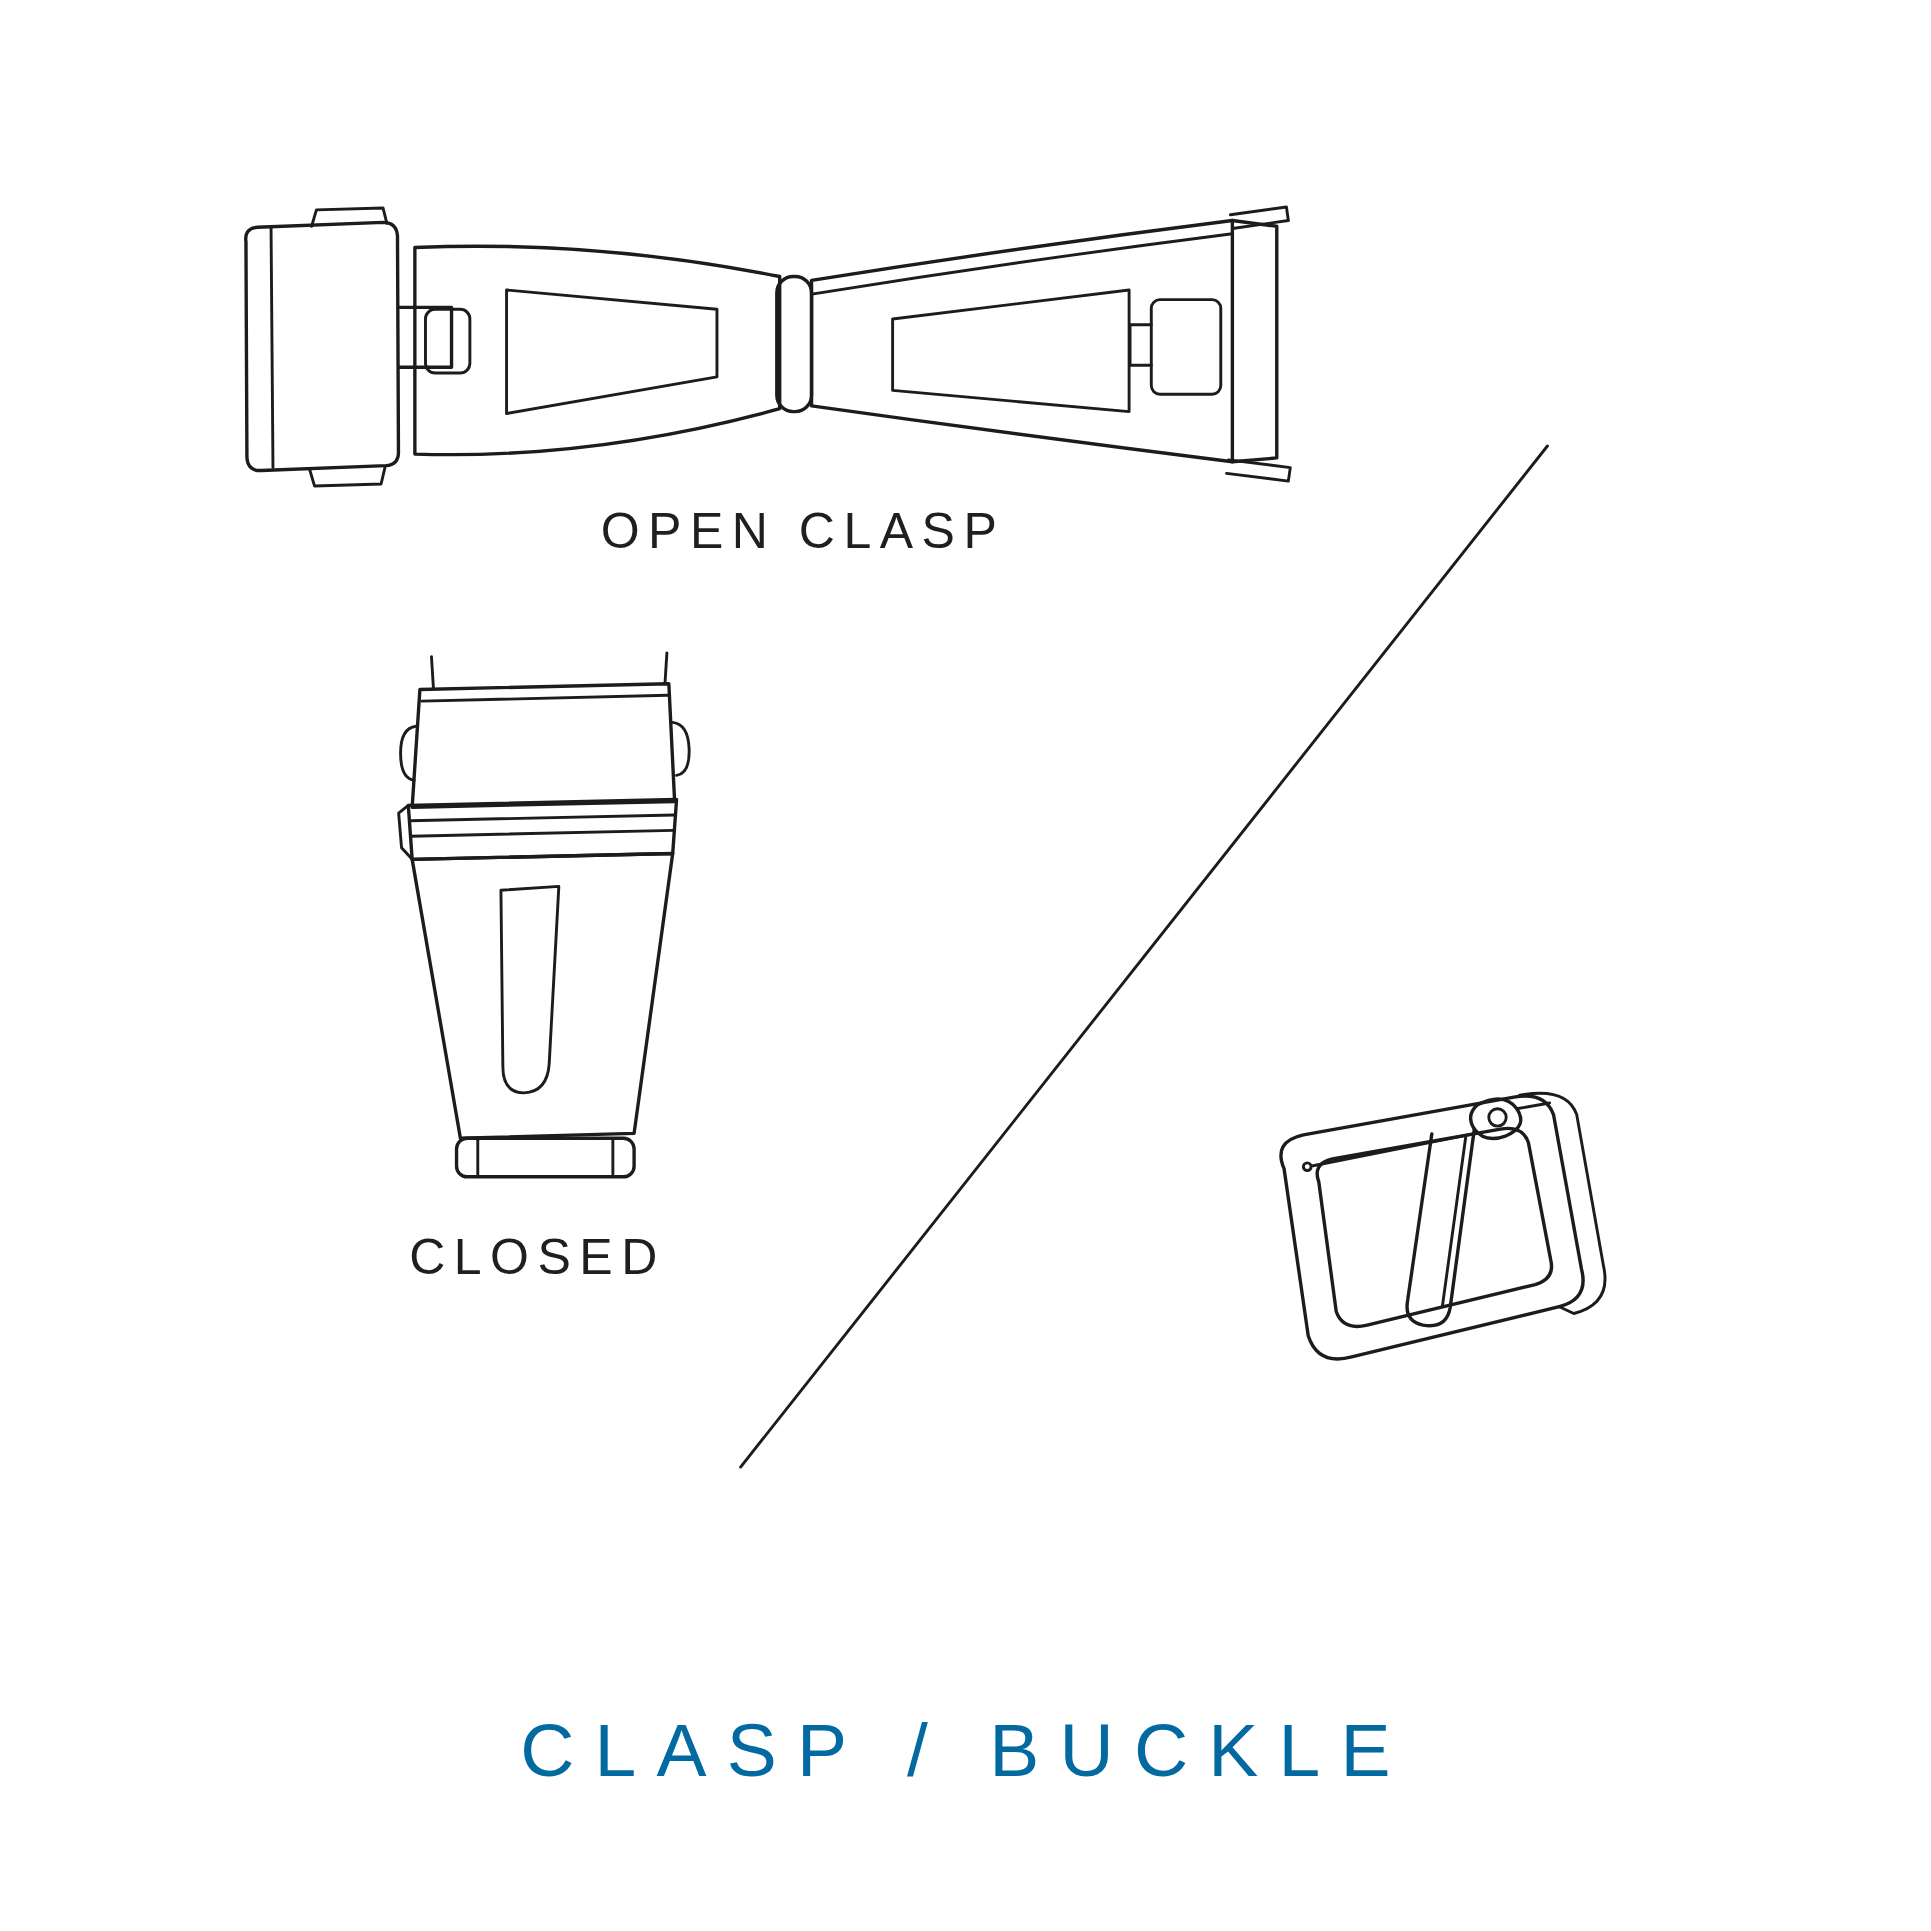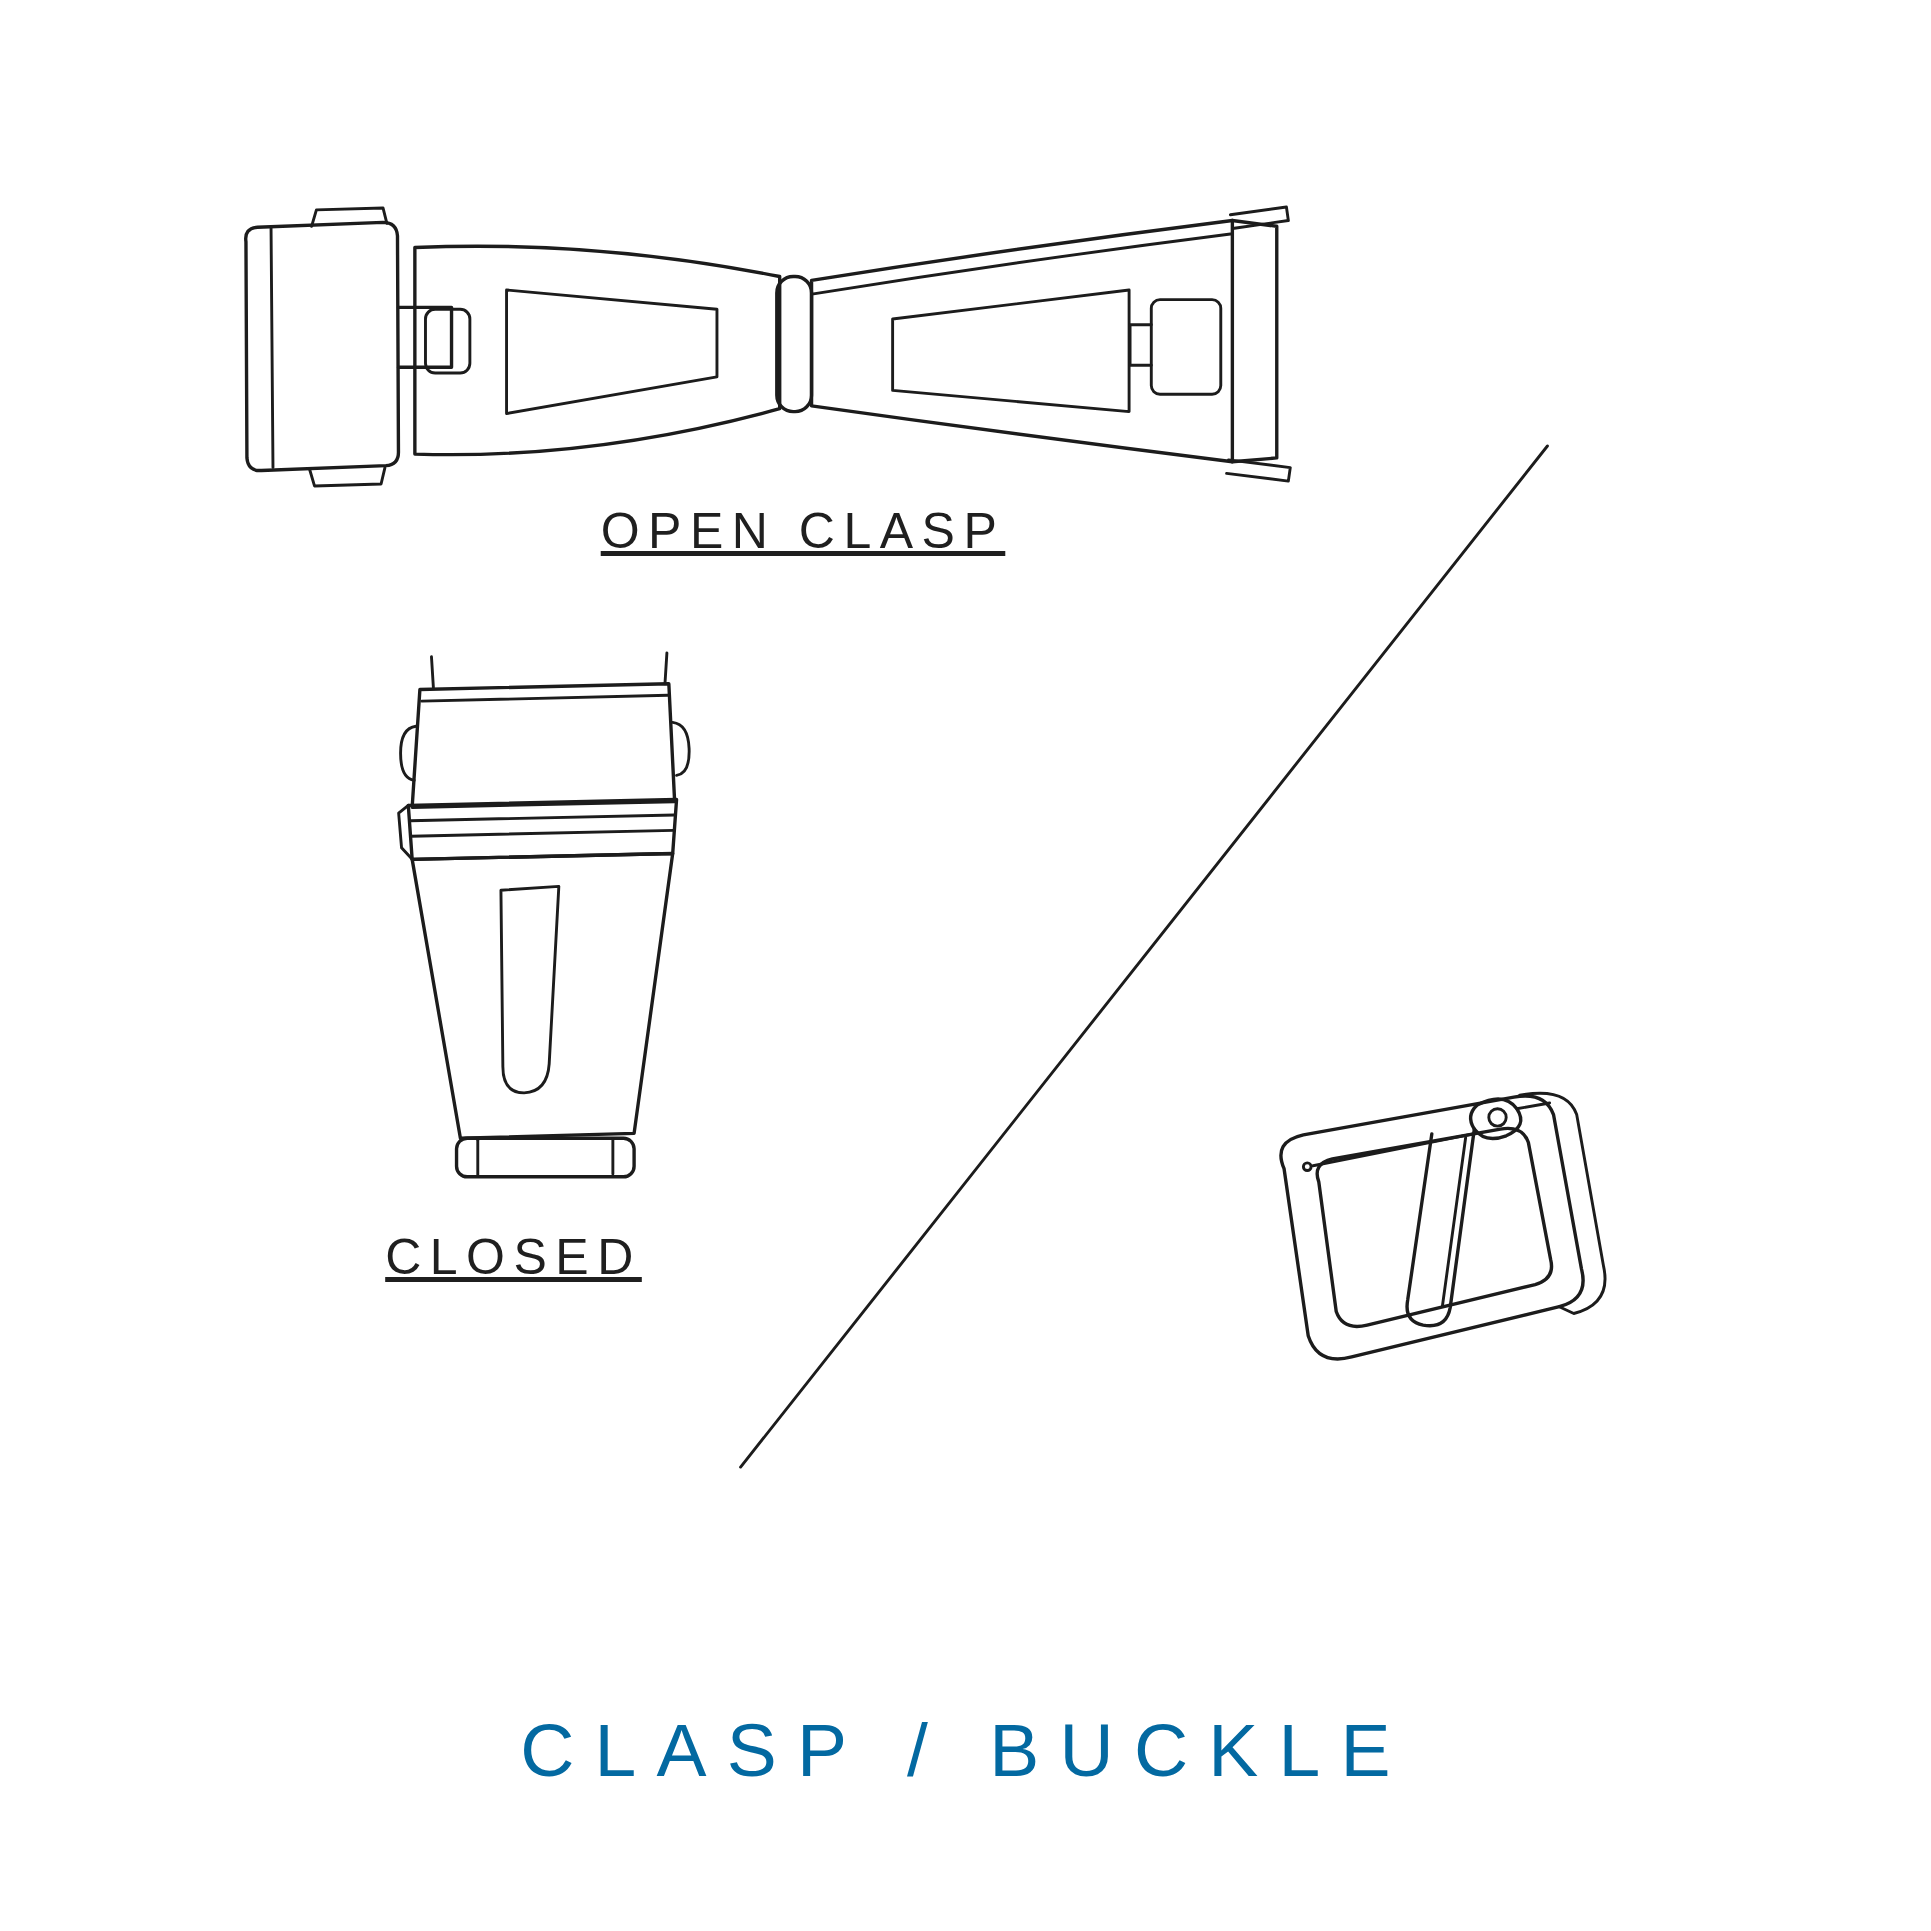--- a/index.html
+++ b/index.html
@@ -39,37 +39,36 @@
     stroke-linecap: round;
   }
   .caption {
     position: absolute;
     text-align: center;
     font-size: 50px;
     letter-spacing: 0.17em;
     font-weight: 400;
     color: #1f1f1f;
     white-space: nowrap;
-    text-decoration: underline;
   }
   .page-title {
     position: absolute;
     left: 0;
     width: 1931px;
     top: 1707px;
     text-align: center;
     font-size: 75px;
     letter-spacing: 0.27em;
     font-weight: 400;
     color: #0369a1;
     white-space: nowrap;
   }
   
   .caption-open-clasp { left: 417px; top: 502px; width: 772px; }
-  .caption-closed     { left: 224px; top: 1228px; width: 579px; }
+  .caption-closed     { left: 248px; top: 1228px; width: 579px; }
 
   .fig-open-clasp  { left: 217px;  top: 172px;  width: 1081px; height: 319px; }
   .fig-closed      { left: 381px;  top: 649px;  width: 319px;  height: 550px; }
   .fig-divider     { left: 729px;  top: 436px;  width: 830px;  height: 1043px; }
   .fig-buckle      { left: 1224px; top: 1074px; width: 406px;  height: 338px; }
 </style>
 </head>
 <body>
 
 <div class="canvas">

